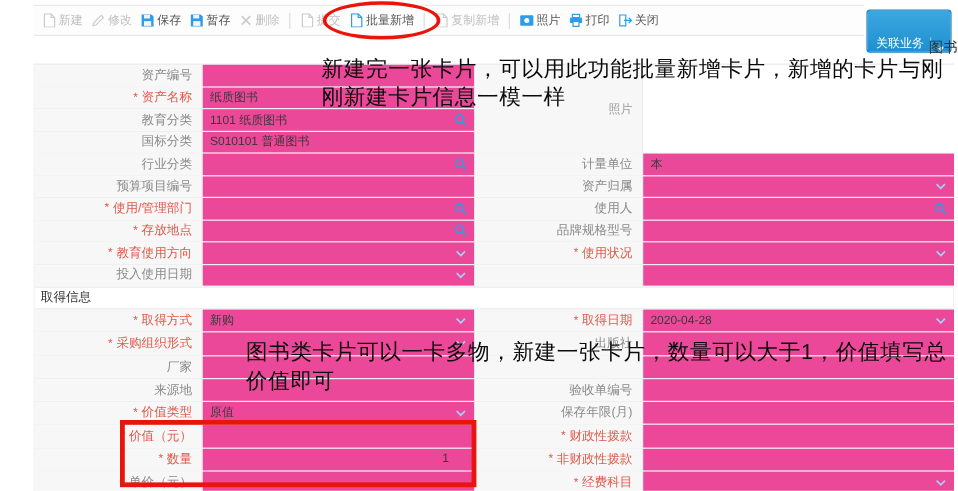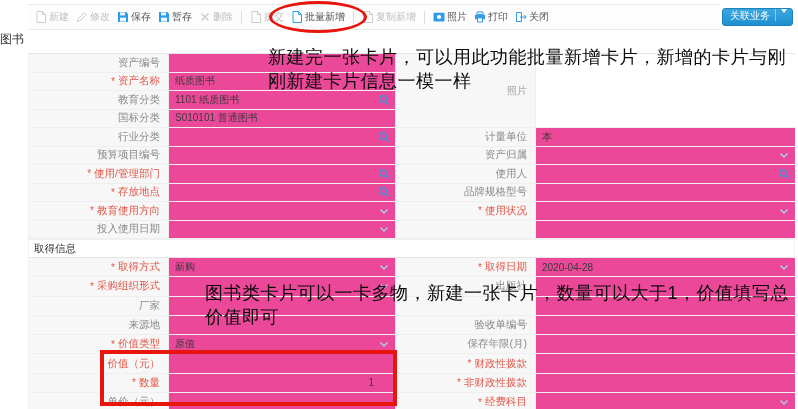--- a/index.html
+++ b/index.html
@@ -11,28 +11,28 @@
            display:flex;align-items:center;gap:3px;padding-left:5px;}
   .tbtn{display:flex;align-items:center;gap:2px;padding:0 2px;font-size:10px;white-space:nowrap;position:relative;cursor:pointer;}
   .tbtn .ic{width:12px;height:12px;display:inline-flex;}
   .tbtn .ic svg{width:12px;height:12px;}
   .tbtn.enabled{color:#555}.tbtn.enabled .ic{color:#2e9ce8}
   .tbtn.disabled{color:#c0c0c0;cursor:default}.tbtn.disabled .ic{color:#cccccc}
   .tdiv{width:1px;height:13px;background:#ddd;margin:0 3px;flex:none}
   .hl-ellipse{position:absolute;left:-20px;right:-20px;top:-9px;bottom:-9px;
               border:3px solid #e8150d;border-radius:50%;pointer-events:none;z-index:9}
   
-  .related{position:absolute;right:5px;top:8px;height:18px;box-sizing:border-box;
+  .related{position:absolute;right:5px;top:8px;height:36px;box-sizing:border-box;
            background:linear-gradient(#3aa8e0,#1f8fd0);border:1px solid #1b82be;border-radius:3px;
-           color:#fff;font-size:10px;display:flex;align-items:flex-start;padding:0 5px 0 7px;gap:5px;cursor:pointer}
+           color:#fff;font-size:10px;display:flex;align-items:flex-end;padding:0 5px 0 7px;gap:5px;cursor:pointer}
   .related .sep{width:1px;height:12px;background:rgba(255,255,255,.45)}
   .related .caret{width:0;height:0;border-left:3.5px solid transparent;border-right:3.5px solid transparent;
                   border-top:4px solid #fff}
   
-  .title{position:absolute;left:0;right:0;top:31px;text-align:left;font-size:12px;color:#333}
+  .title{position:absolute;left:0;right:0;top:31px;text-align:right;font-size:12px;color:#333}
   
   .form{position:absolute;left:28px;top:53px;width:767px;box-sizing:border-box;
         border-top:1px solid #e6e6e6;border-left:1px solid #f0f0f0;border-right:1px solid #f0f0f0;}
   .section{display:flex}
   .panel{box-sizing:border-box}
   .pleft{width:367px;border-right:1px solid #e6e6e6;flex:none}
   .pright{width:399px;flex:none}
   .row{display:flex;height:18.5px;border-bottom:1px solid #efefef;box-sizing:border-box}
   .acq-rows .row{height:19.3px}
   .cell{box-sizing:border-box;display:flex;align-items:center}

